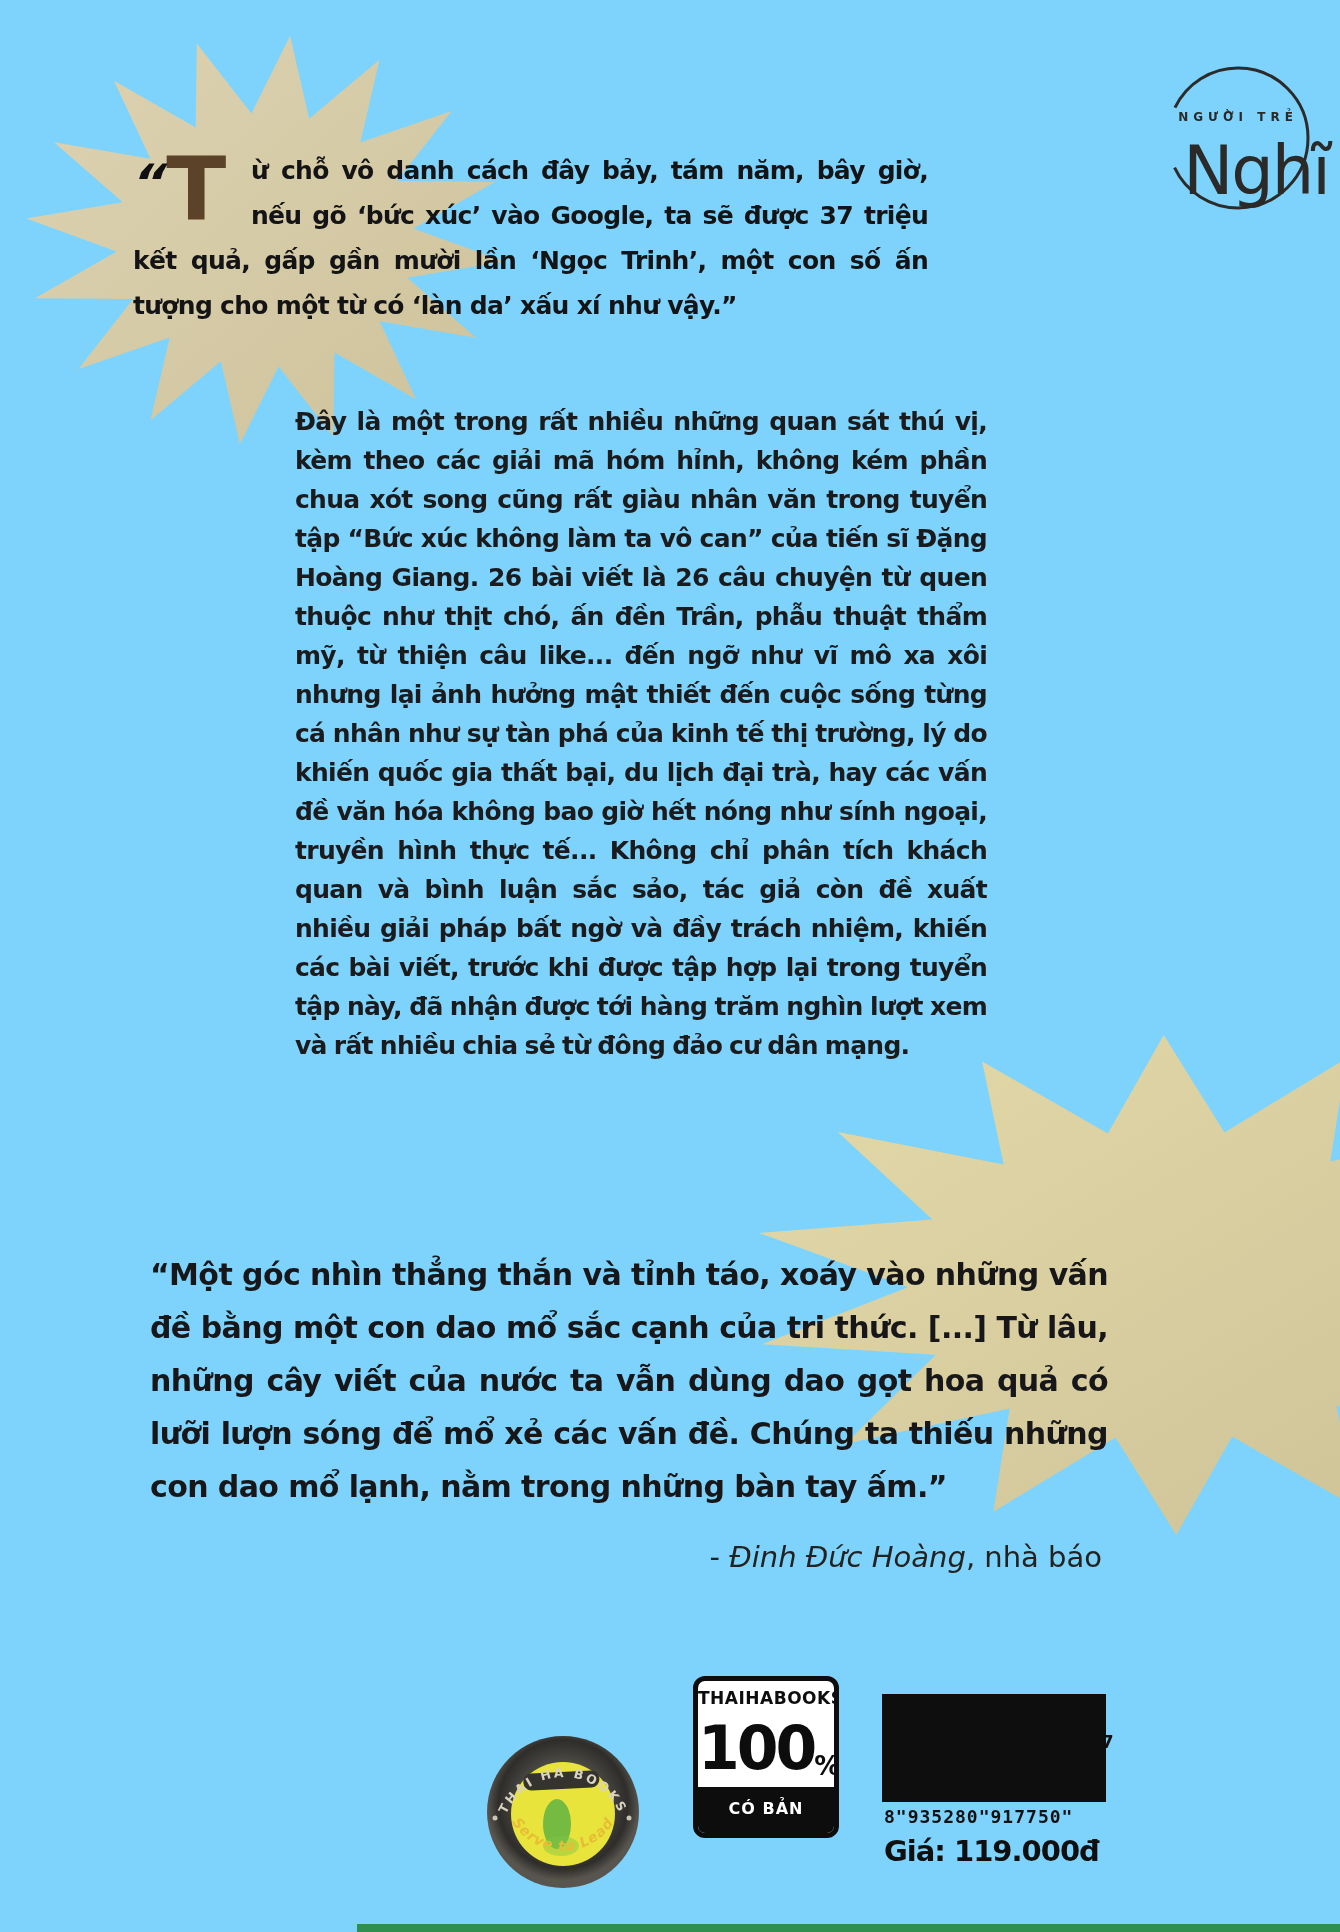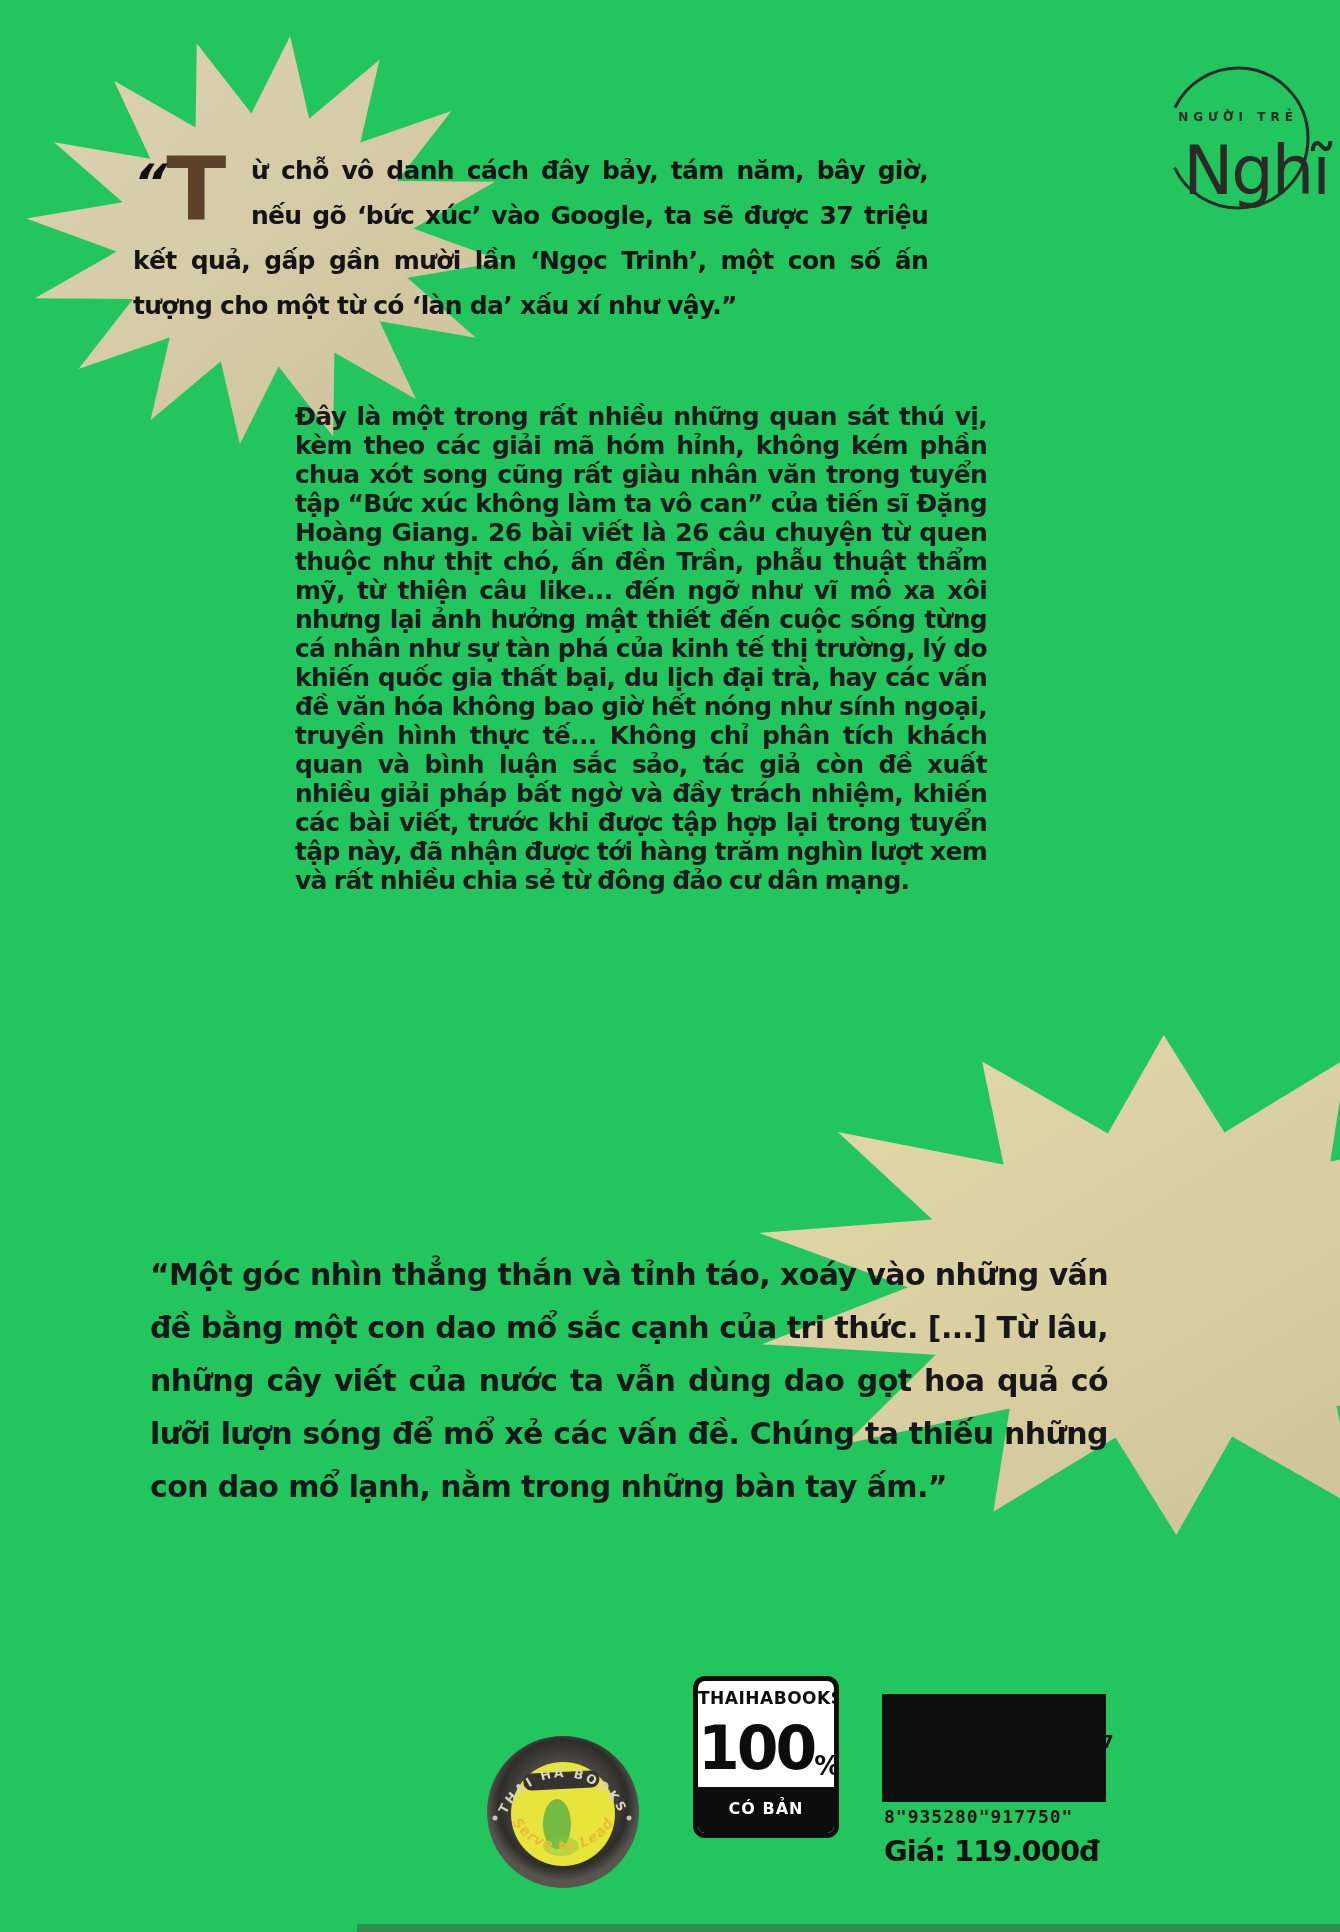--- a/index.html
+++ b/index.html
@@ -1,17 +1,17 @@
 <!DOCTYPE html>
 <html><head>
 <meta charset="utf-8">
 <style>
   html,body{margin:0;padding:0;background:#e8e8e8;}
   .page{
-    position:relative;width:1340px;height:1932px;background:#22c55e;
+    position:relative;width:1340px;height:1932px;background:#7dd3fc;
     overflow:hidden;font-family:"DejaVu Sans",sans-serif;color:#1d1d1f;
   }
   .stars{position:absolute;left:0;top:0;width:1340px;height:1932px;z-index:0;}
   .layer{position:absolute;z-index:1;}
 
   
   .logo{left:1150px;top:56px;width:176px;height:172px;}
   .logo-arc{position:absolute;left:0;top:0;}
   .logo-top{position:absolute;left:0;top:54px;width:176px;text-align:center;
     font-size:12px;font-weight:600;letter-spacing:5px;color:#2b2a28;}
@@ -21,21 +21,21 @@
   
   .topquote{left:133px;top:148px;width:795px;font-size:25px;font-weight:700;
     line-height:45px;text-align:justify;letter-spacing:-0.7px;color:#141416;}
   .dropcap-wrap{float:left;width:118px;height:88px;display:flex;align-items:flex-start;}
   .openq{font-size:50px;font-weight:900;font-style:italic;letter-spacing:-5px;
     line-height:70px;transform:skewX(-6deg);color:#101012;}
   .dropcap{font-size:88px;line-height:82px;font-weight:700;color:#5b4228;margin-left:6px;}
 
   
   .bodytext{left:295px;top:402px;width:692px;font-size:25px;font-weight:700;
-    line-height:29px;text-align:justify;letter-spacing:-0.7px;word-spacing:-1px;color:#1b1b1d;}
+    line-height:39px;text-align:justify;letter-spacing:-0.7px;word-spacing:-1px;color:#1b1b1d;}
 
   
   .bquote{left:150px;top:1248px;width:958px;font-size:30px;font-weight:700;
     line-height:53px;text-align:justify;letter-spacing:-0.6px;color:#17171a;}
 
   .attr{left:600px;top:1540px;width:502px;text-align:right;font-size:29px;
     font-weight:500;color:#222;}
   .attr .attr-name{font-style:italic;}
 
   
@@ -94,20 +94,24 @@
     <span class="dropcap-wrap">
         <span class="openq">“</span>
         <span class="dropcap">T</span>
       </span><span>ừ chỗ vô danh cách đây bảy, tám năm, bây giờ, nếu gõ ‘bức xúc’ vào Google, ta sẽ được 37 triệu kết quả, gấp gần mười lần ‘Ngọc Trinh’, một con số ấn tượng cho một từ có ‘làn da’ xấu xí như vậy.”</span>
   </div>
 
   <div class="layer bodytext">Đây là một trong rất nhiều những quan sát thú vị, kèm theo các giải mã hóm hỉnh, không kém phần chua xót song cũng rất giàu nhân văn trong tuyển tập “Bức xúc không làm ta vô can” của tiến sĩ Đặng Hoàng Giang. 26 bài viết là 26 câu chuyện từ quen thuộc như thịt chó, ấn đền Trần, phẫu thuật thẩm mỹ, từ thiện câu like... đến ngỡ như vĩ mô xa xôi nhưng lại ảnh hưởng mật thiết đến cuộc sống từng cá nhân như sự tàn phá của kinh tế thị trường, lý do khiến quốc gia thất bại, du lịch đại trà, hay các vấn đề văn hóa không bao giờ hết nóng như sính ngoại, truyền hình thực tế... Không chỉ phân tích khách quan và bình luận sắc sảo, tác giả còn đề xuất nhiều giải pháp bất ngờ và đầy trách nhiệm, khiến các bài viết, trước khi được tập hợp lại trong tuyển tập này, đã nhận được tới hàng trăm nghìn lượt xem và rất nhiều chia sẻ từ đông đảo cư dân mạng.</div>
 
   <div class="layer bquote">“Một góc nhìn thẳng thắn và tỉnh táo, xoáy vào những vấn đề bằng một con dao mổ sắc cạnh của tri thức. [...] Từ lâu, những cây viết của nước ta vẫn dùng dao gọt hoa quả có lưỡi lượn sóng để mổ xẻ các vấn đề. Chúng ta thiếu những con dao mổ lạnh, nằm trong những bàn tay ấm.”</div>
 
+  <div class="layer attr">
+    <span>-</span>
+    <span class="attr-name">Đinh Đức Hoàng</span><span>, nhà báo</span>
+  </div>
 
   <svg class="layer holo" viewBox="-77 -77 154 154">
     <defs>
       <radialGradient id="ringg" cx="50%" cy="45%">
         <stop offset="0.58" stop-color="#4a4843"></stop>
         <stop offset="0.85" stop-color="#2e2d2a"></stop>
         <stop offset="1" stop-color="#58554e"></stop>
       </radialGradient>
       <path id="arcTop" d="M -61 16 A 62 62 0 0 1 61 16"></path>
       <path id="arcBot" d="M -58 -6 A 60 60 0 0 0 58 -6"></path>

